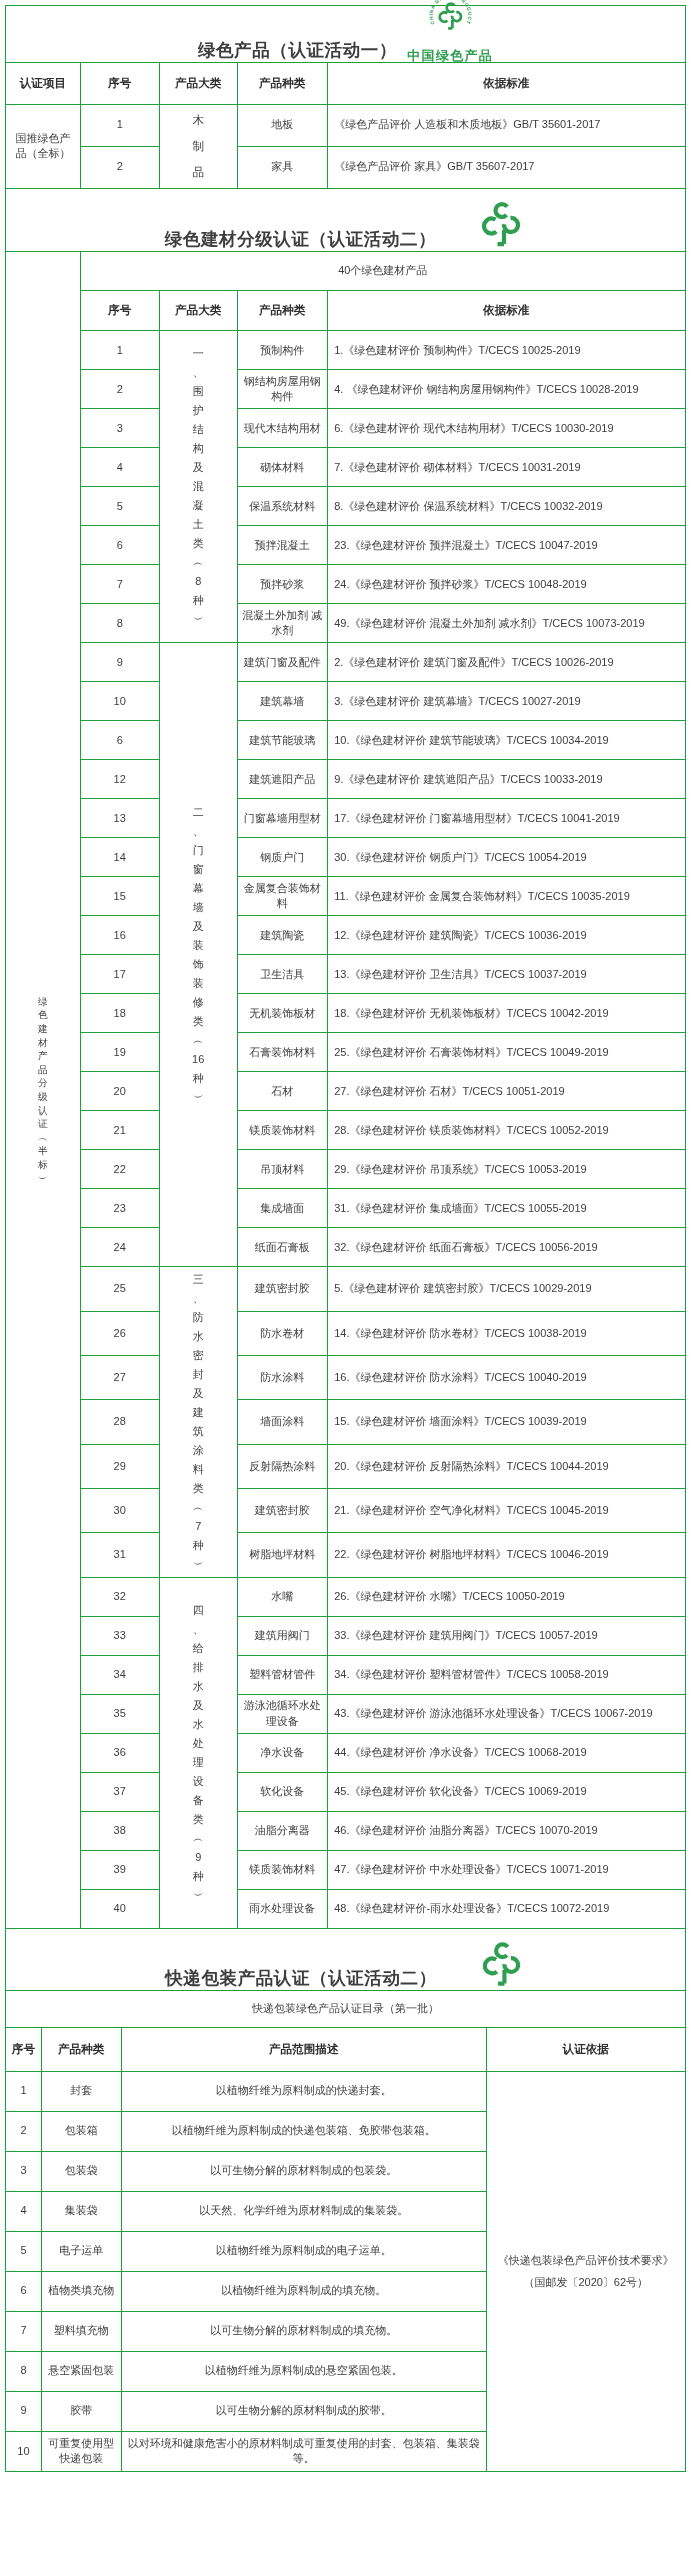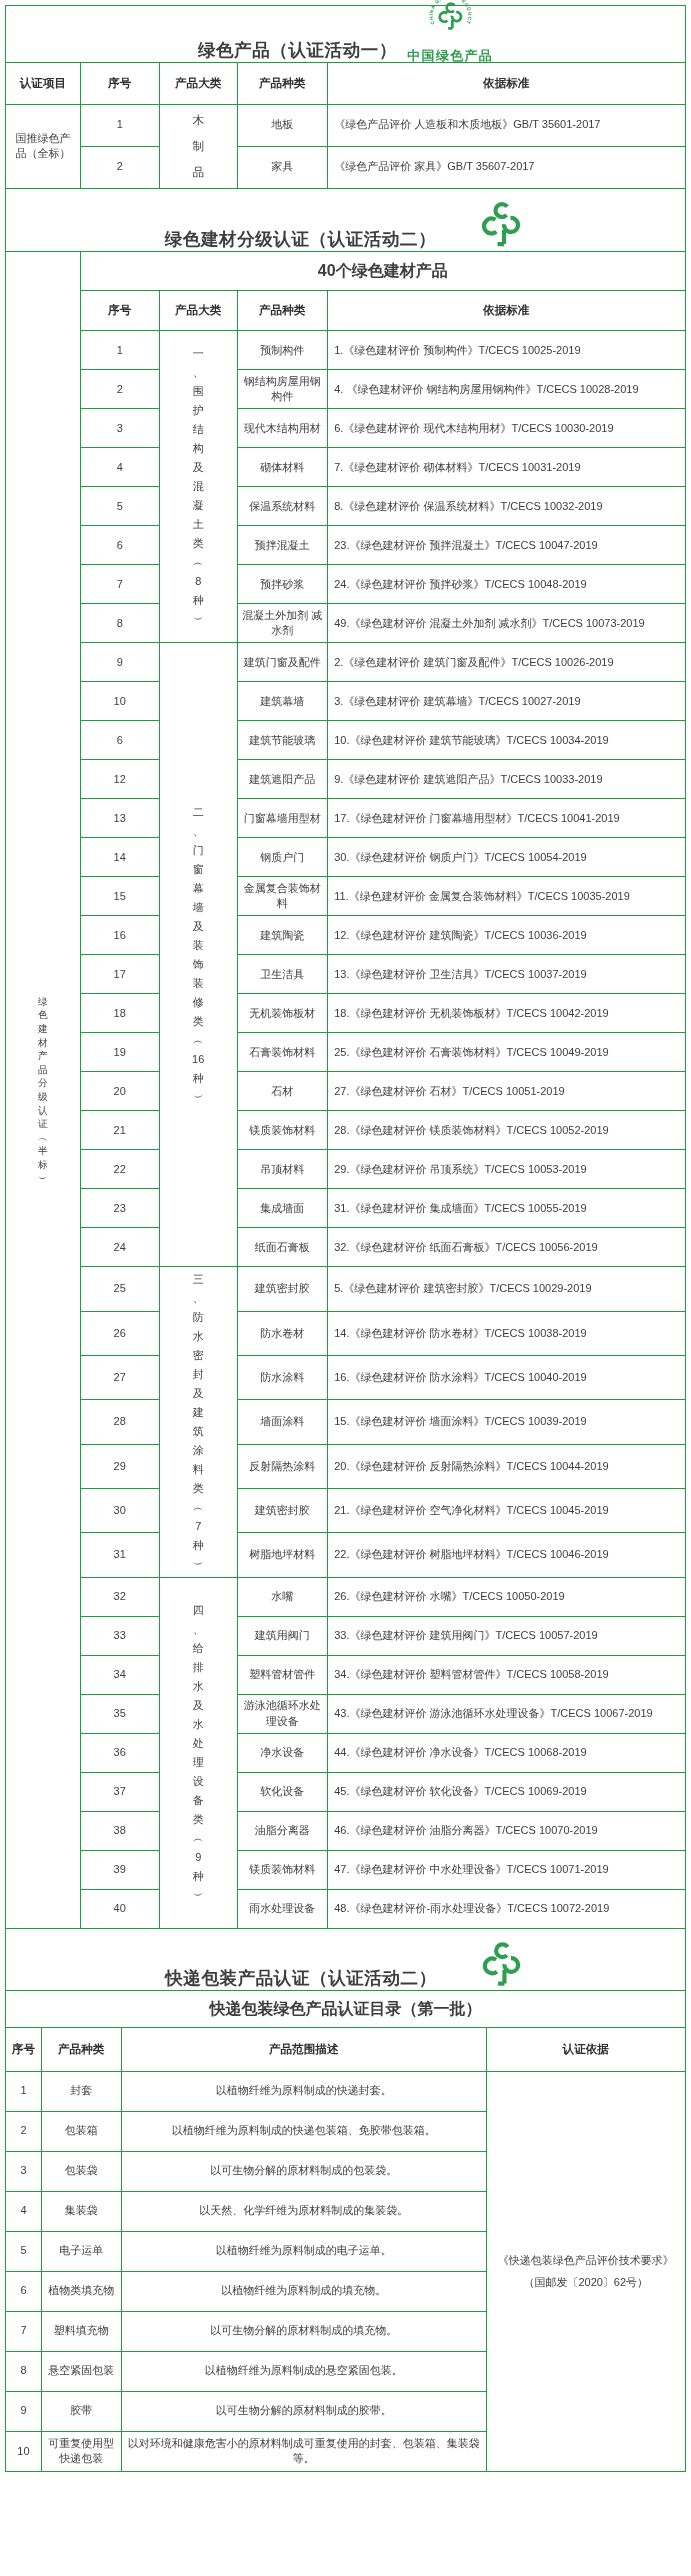--- a/index.html
+++ b/index.html
@@ -14,21 +14,21 @@
   .band-title{font-size:17.5px;font-weight:700;color:#3d3d3d;letter-spacing:0.6px;}
   .seal{display:flex;flex-direction:column;align-items:center;line-height:1;}
   .seal-caption{font-family:"Liberation Serif","DejaVu Serif",serif;color:#2f9e50;font-size:13px;font-weight:700;letter-spacing:1.3px;margin-top:17px;}
   
   table{border-collapse:collapse;border-style:hidden;width:100%;table-layout:fixed;background:#fff;}
   td,th{border:1.3px solid #1f9e3e;padding:2.6px 3.9px;text-align:center;vertical-align:middle;font-weight:400;box-sizing:border-box;}
   th{font-size:11.6px;font-weight:700;color:#2f2f2f;}
   td{font-size:11px;line-height:15.5px;}
   td.num{font-size:11px;}
   td.std{text-align:left;padding-left:6.5px;}
-  td.banner{font-size:16px;font-weight:700;text-align:center;}
+  td.banner{font-size:11px;font-weight:400;text-align:center;}
   
   .t12 col.c1{width:74px;} .t12 col.c2{width:79px;} .t12 col.c3{width:78px;} .t12 col.c4{width:90px;}
   .t3 col.c1{width:35px;} .t3 col.c2{width:80px;} .t3 col.c3{width:365px;}
   
   .t1 th{height:41px;} .t1 td{height:39px;}
   .t2 td.banner{height:39px;} .t2 th{height:40px;} .t2 td{height:39px;}
   .t3 td.banner{height:36px;} .t3 th{height:44px;} .t3 td{height:40px;}
   
   .vert div{text-align:center;}
   .vwood div{line-height:26px;font-size:11.6px;}

